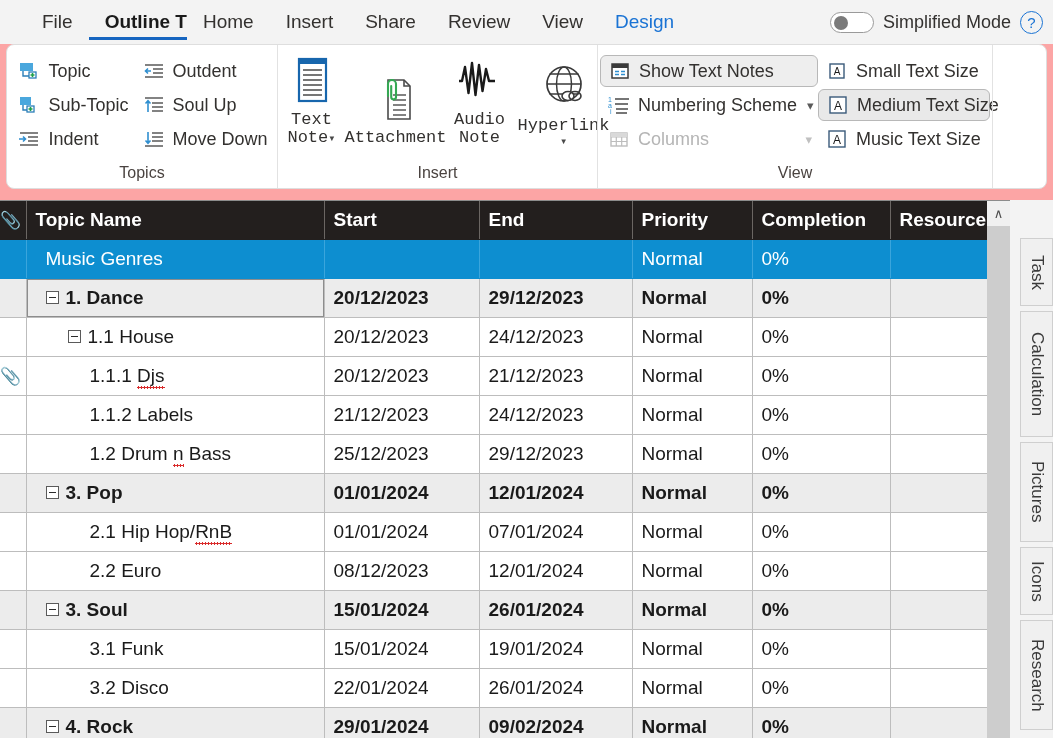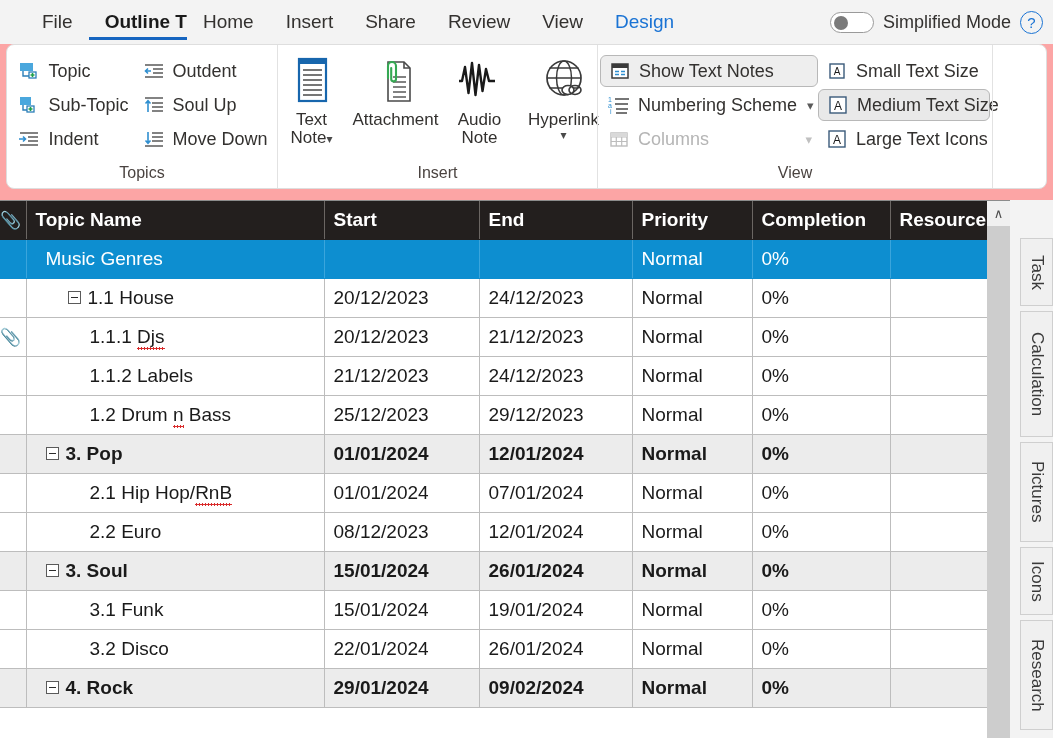--- a/index.html
+++ b/index.html
@@ -140,21 +140,21 @@
   .cmd.boxed-plain {
     border: 1px solid #b8b8b8;
     border-radius: 6px;
     background: #eeeeee;
   }
 
   .twocol { display: flex; }
   .col { display: flex; flex-direction: column; }
 
   
-  .bigbtns { display: flex; align-items: flex-start; padding-top: 6px; }
+  .bigbtns { display: flex; align-items: flex-end; padding-top: 6px; font-family: Liberation Mono, monospace; }
   .bigbtn {
     width: 84px;
     display: flex; flex-direction: column; align-items: center;
     font-size: 17px; color: #33312f;
     cursor: default;
     padding-top: 3px;
   }
   .bigbtn .bico { height: 54px; display: flex; align-items: center; justify-content: center; }
   .bigbtn .blab { text-align: center; line-height: 1.08; margin-top: 3px; }
   .bigbtn .bchev { font-size: 12px; color: #4a4a4a; line-height: 1; }
@@ -491,21 +491,21 @@
             </span>
             <span class="cmd-label">Medium Text Size</span>
           </div>
           <div class="cmd" style="height:32px;margin:1px 0;">
             <span class="ico">
               <svg width="20" height="20" viewBox="0 0 20 20">
                 <rect x="2" y="2" width="16" height="16" fill="#fff" stroke="#3a5a7a" stroke-width="1.4"></rect>
                 <text x="10" y="15" font-size="12" text-anchor="middle" fill="#1a1a1a" font-family="Liberation Sans">A</text>
               </svg>
             </span>
-            <span class="cmd-label">Large Text Icons</span>
+            <span class="cmd-label">Music Text Size</span>
           </div>
         </div>
       </div>
       <div class="rgroup-label">View</div>
     </div>
 
     <div class="rgroup" style="flex:1;"></div>
   </div>
 </div>
 
@@ -535,20 +535,29 @@
       <tbody id="body-rows">
           <tr class="selected">
             <td class="col-clip"></td>
             <td class="namecell"><span style="display:inline-block;width:10px"></span><span class="nm">Music Genres</span></td>
             <td></td>
             <td></td>
             <td>Normal</td>
             <td>0%</td>
             <td></td>
           </tr>
+          <tr class="level1 focusrow">
+            <td class="col-clip"></td>
+            <td class="namecell"><span style="display:inline-block;width:10px"></span><span class="expander"></span><span class="nm">1. Dance</span></td>
+            <td>20/12/2023</td>
+            <td>29/12/2023</td>
+            <td>Normal</td>
+            <td>0%</td>
+            <td></td>
+          </tr>
           <tr class="">
             <td class="col-clip"></td>
             <td class="namecell"><span style="display:inline-block;width:32px"></span><span class="expander"></span><span class="nm">1.1 House</span></td>
             <td>20/12/2023</td>
             <td>24/12/2023</td>
             <td>Normal</td>
             <td>0%</td>
             <td></td>
           </tr>
           <tr class="">

